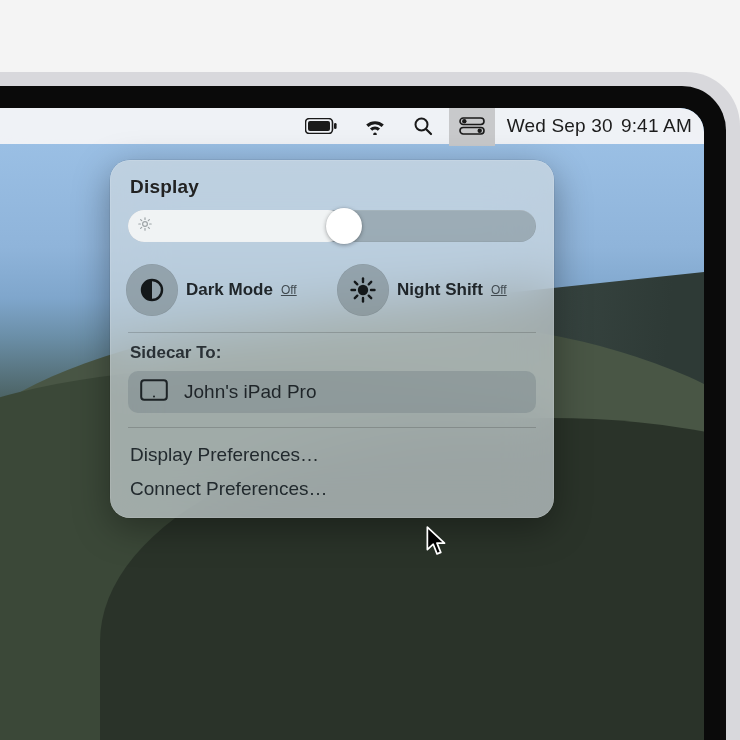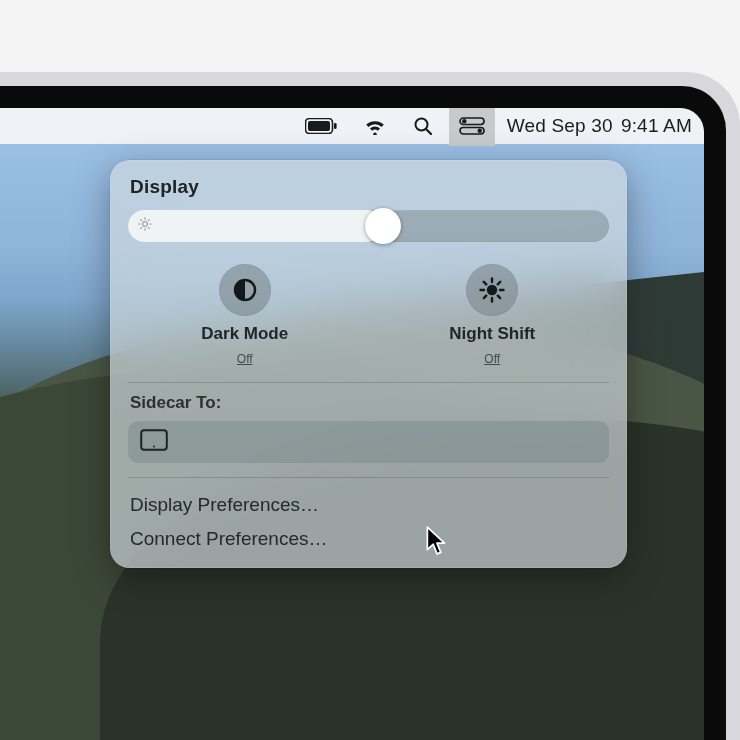--- a/index.html
+++ b/index.html
@@ -48,21 +48,21 @@
     font-size: 19px; color:#1c1c1c;
   }
   .mb-item { display:flex; align-items:center; justify-content:center; height:40px; padding:0 10px; }
   .mb-item.active { background:#c8c9cb; }
   .mb-datetime { font-size:19px; letter-spacing:.2px; padding-left:6px;}
   .mb-datetime .time { margin-left:8px; }
 
   .panel {
     position: absolute;
     top: 52px; left: 110px;
-    width: 517px;
+    width: 444px;
     border-radius: 20px;
     background: rgba(210,218,222,0.68);
     backdrop-filter: blur(26px) saturate(1.1);
     box-shadow: 0 10px 36px rgba(0,0,0,.35), 0 0 0 .5px rgba(255,255,255,.22) inset, 0 0 0 .5px rgba(0,0,0,.12);
     padding: 14px 18px 12px;
     color: #262b2e;
   }
   .panel h2 { font-size: 19px; font-weight:700; letter-spacing:.2px; margin: 2px 0 12px 2px; color:#222;}
   .slider-track {
     position:relative; height: 32px; border-radius: 16px;
@@ -79,21 +79,21 @@
   .slider-knob {
     position:absolute; top:-2px; left:calc(53% - 18px);
     width:36px; height:36px; border-radius:50%;
     background:#fff;
     box-shadow: 0 1px 4px rgba(0,0,0,.35), 0 0 0 .5px rgba(0,0,0,.06);
   }
   .slider-sun { position:absolute; left:10px; top:50%; transform:translateY(-50%); opacity:.55;}
 
   .toggle-row { display:flex; gap:10px; margin: 2px -2px 14px; }
   .toggle {
-    flex:1; display:flex; flex-direction:column; align-items:center; gap:8px;
+    flex:1; display:flex; flex-direction:row; align-items:center; gap:8px;
     padding: 4px 0 2px;
   }
   .toggle-circle {
     width:52px; height:52px; border-radius:50%;
     background: rgba(120,132,138,.58);
     display:flex; align-items:center; justify-content:center;
     box-shadow: inset 0 0 0 .5px rgba(0,0,0,.08);
   }
   .toggle-label { font-size:17px; font-weight:700; color:#20262a; }
   .toggle-state { font-size:12px; color:#414a50;text-decoration:underline; }
@@ -224,20 +224,21 @@
         <div class="hr"></div>
 
         <div class="section-label">Sidecar To:</div>
         <div class="device-row">
           <span>
             <svg width="28" height="22" viewBox="0 0 28 22">
                 <rect x="1.2" y="1.2" width="25.6" height="19.6" rx="3" fill="none" stroke="#1d2326" stroke-width="2"></rect>
                 <circle cx="14" cy="17.4" r="1" fill="#1d2326"></circle>
               </svg>
           </span>
+          <span>John's iPad Pro</span>
         </div>
 
         <div class="hr" style="margin-top:14px"></div>
 
         <div class="link-list">
           <div class="link-item">Display Preferences…</div>
           <div class="link-item">Connect Preferences…</div>
         </div>
       </div>
 

